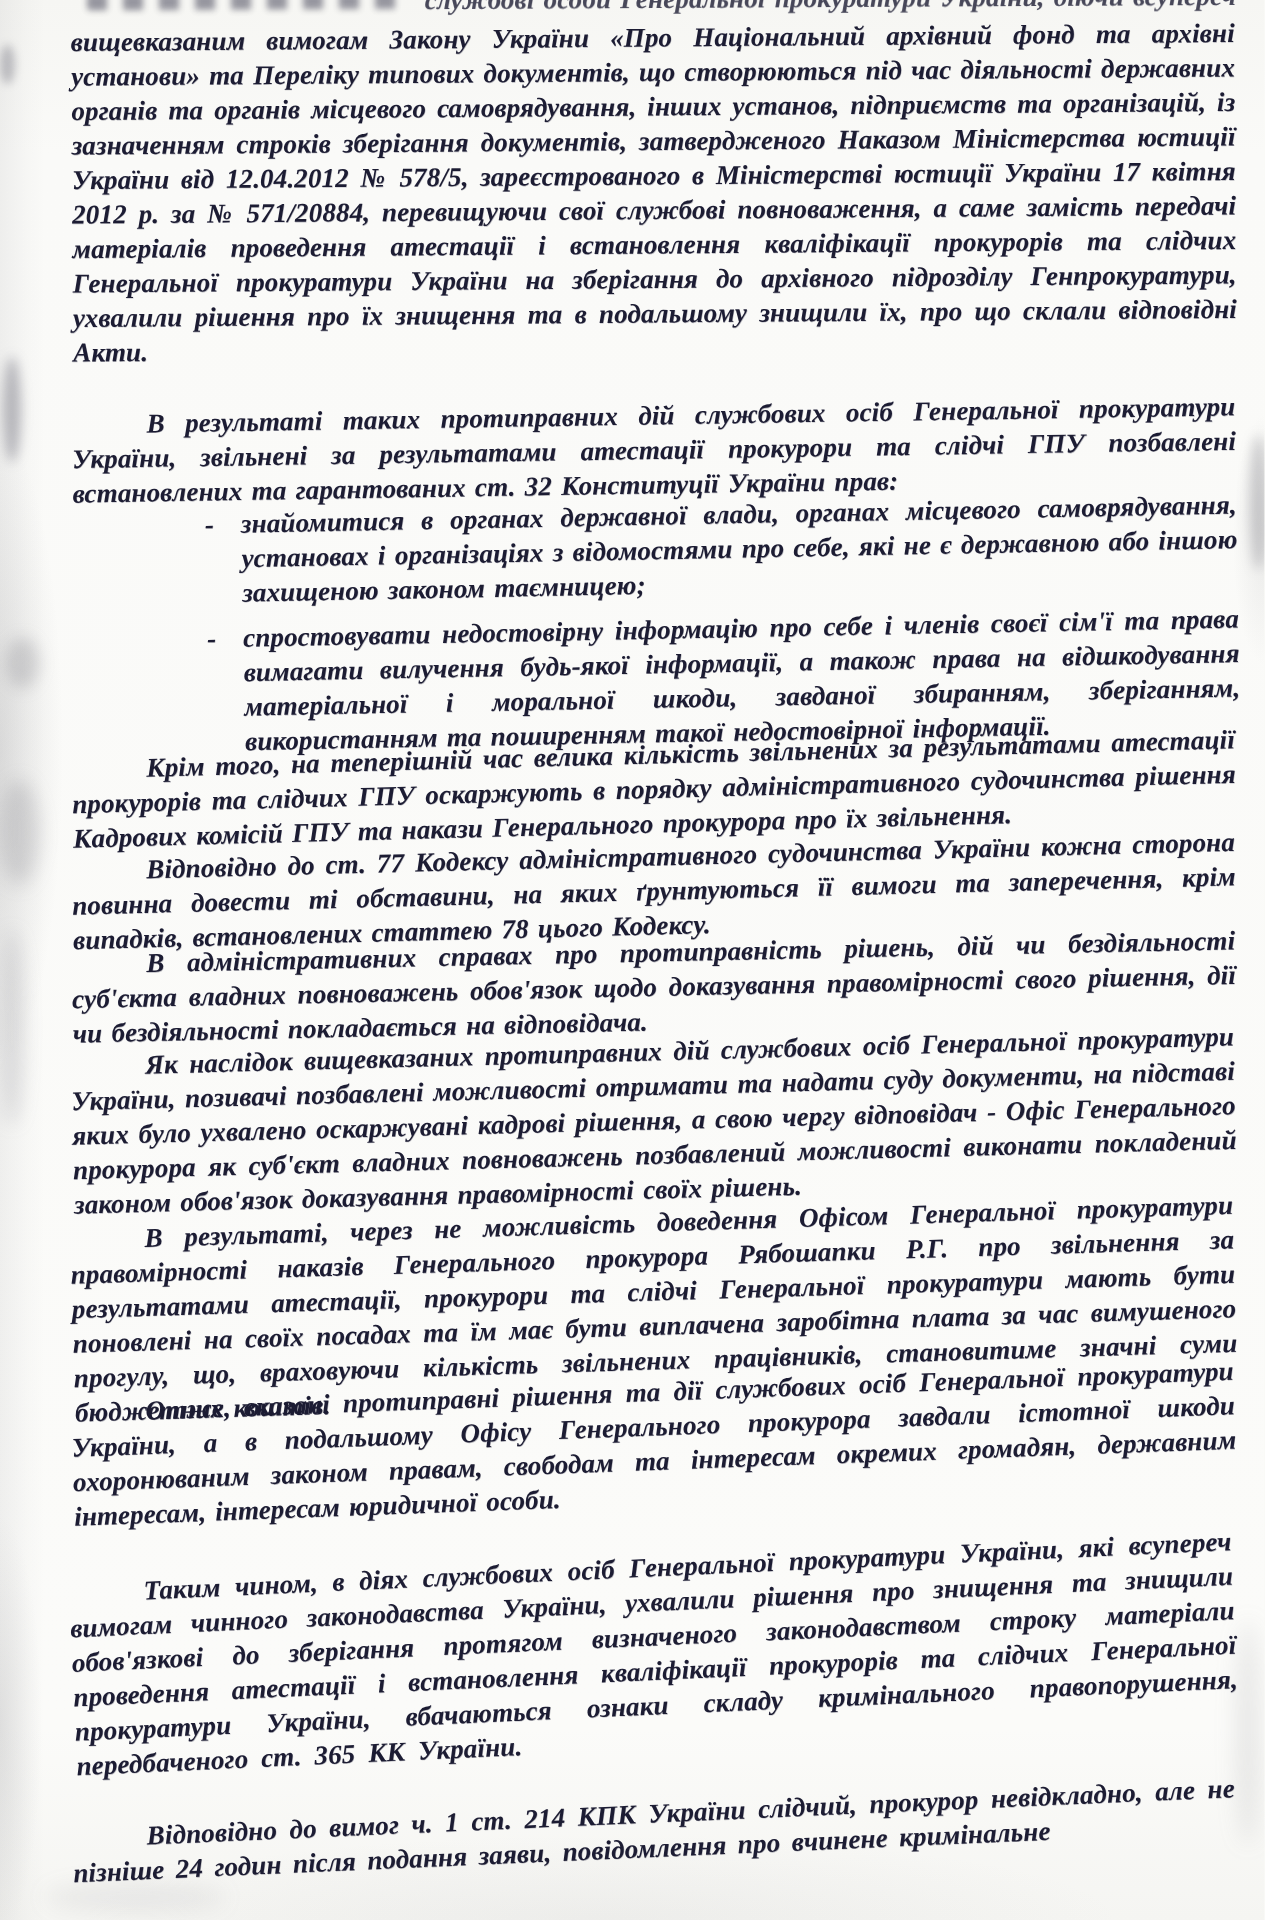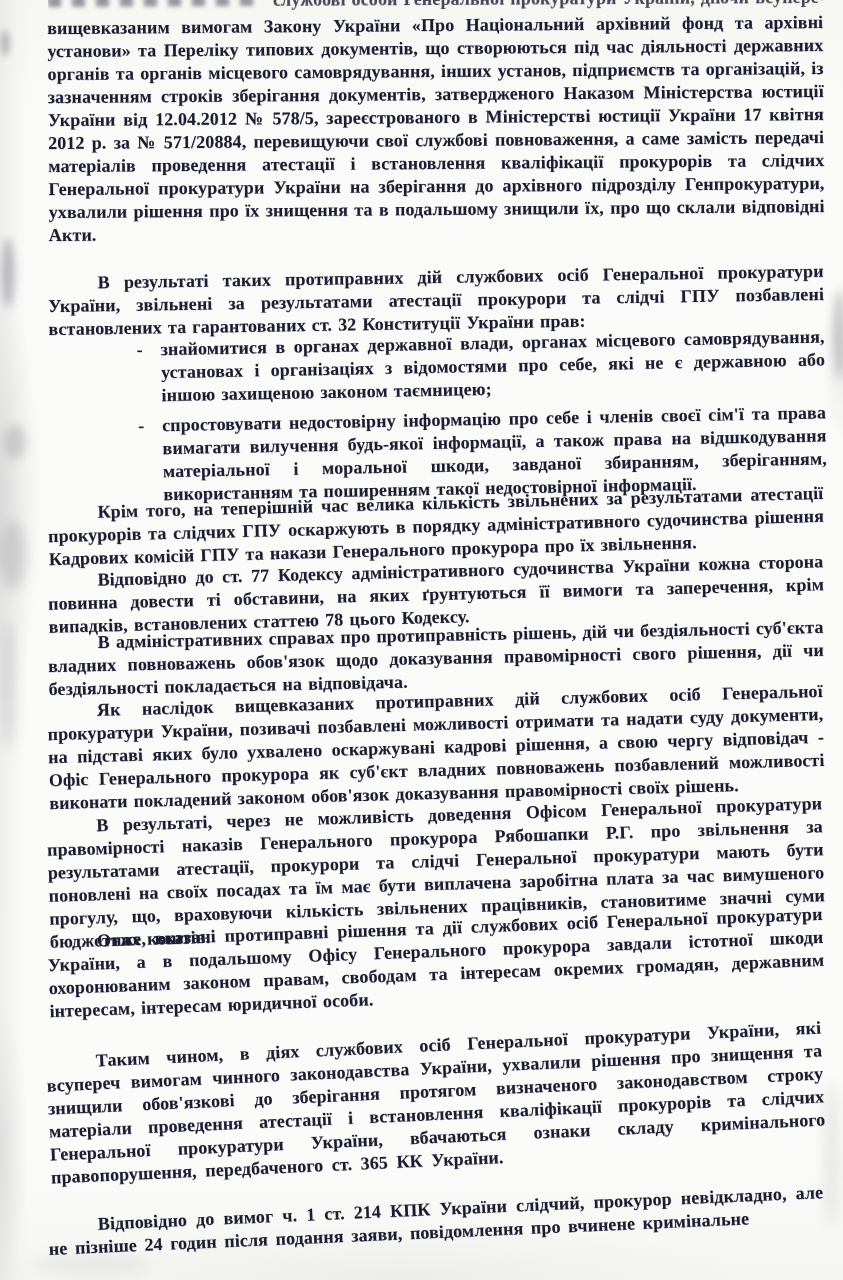--- a/index.html
+++ b/index.html
@@ -17,20 +17,21 @@
   .page {
     position: absolute;
     inset: 0;
     background:
       radial-gradient(ellipse 60px 300px at 0px 500px, rgba(120,120,125,0.18), transparent 70%),
       radial-gradient(ellipse 40px 200px at 0px 1150px, rgba(120,120,125,0.14), transparent 70%),
       radial-gradient(ellipse 30px 120px at 843px 360px, rgba(120,120,125,0.12), transparent 70%),
       radial-gradient(ellipse 500px 80px at 400px 1279px, rgba(140,140,145,0.08), transparent 70%),
       linear-gradient(90deg, rgba(130,130,135,0.10) 0px, rgba(130,130,135,0.03) 18px, transparent 30px),
       linear-gradient(180deg, #f6f6f3 0%, #fafaf8 8%, #fbfbf9 90%, #f5f5f2 100%);
+    font-style: italic;
   }
   .smudge {
     position: absolute;
     border-radius: 50%;
     pointer-events: none;
   }
   .smudge.s1 { left: 2px;  top: 238px;  width: 12px; height: 70px; background: rgba(70,70,85,0.35); filter: blur(4px); }
   .smudge.s2 { left: 4px;  top: 425px;  width: 22px; height: 34px; background: rgba(110,110,120,0.25); filter: blur(5px); }
   .smudge.s3 { left: 0px;  top: 520px;  width: 26px; height: 70px; background: rgba(110,110,120,0.22); filter: blur(6px); }
   .smudge.s4 { left: 0px;  top: 620px;  width: 16px; height: 130px; background: rgba(110,110,120,0.18); filter: blur(6px); }

